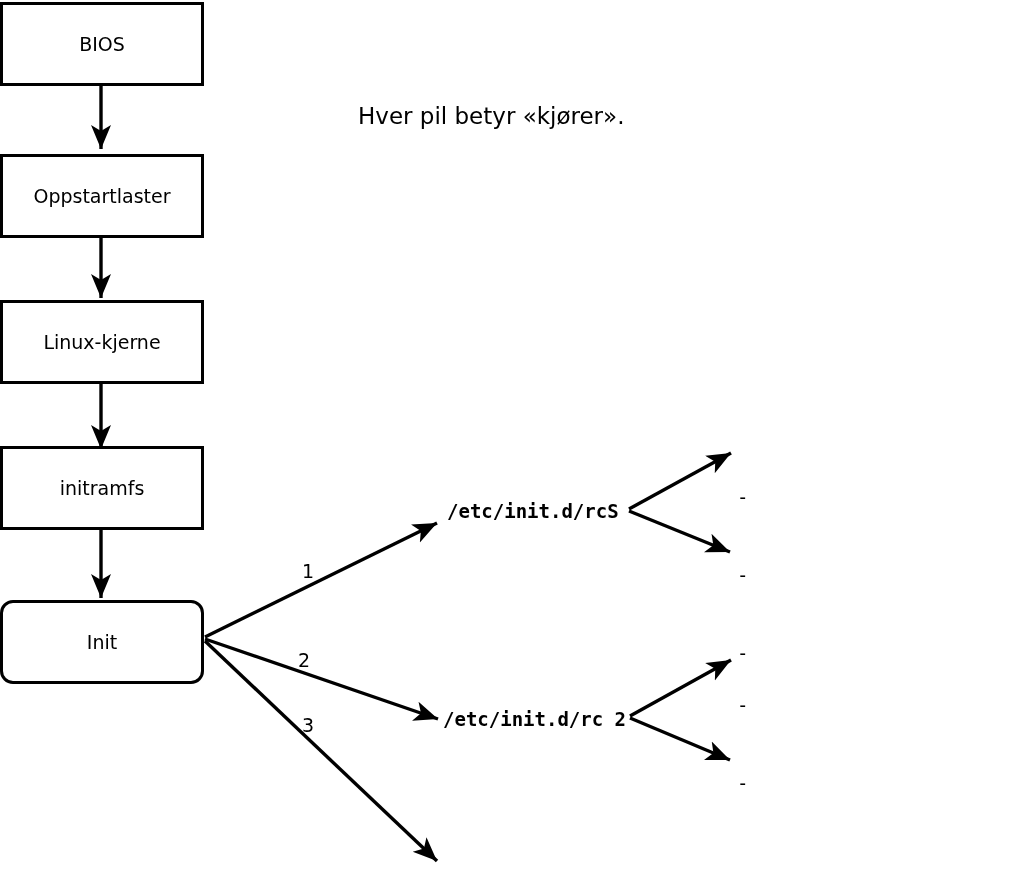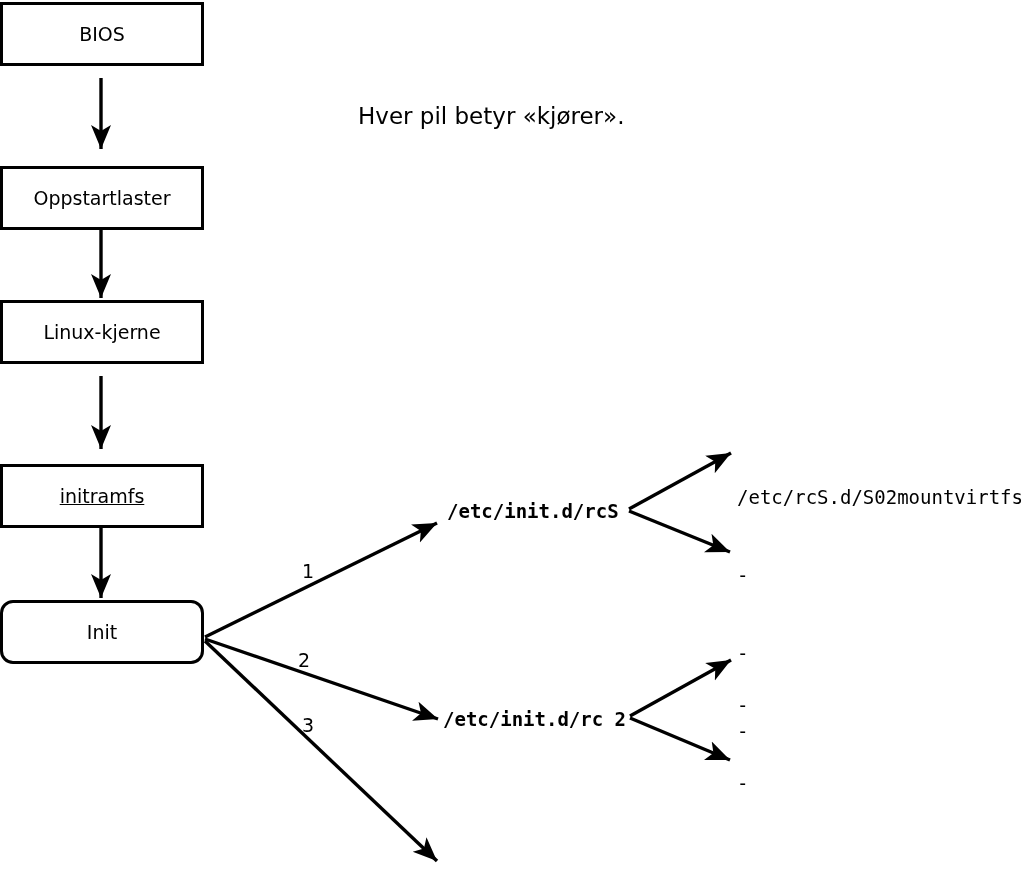--- a/index.html
+++ b/index.html
@@ -9,21 +9,21 @@
     height: 875px;
     background: var(--bg, #ffffff);
     font-family: "DejaVu Sans", sans-serif;
     color: var(--text, #000000);
     overflow: hidden;
   }
   .flow-box {
     position: absolute;
     left: 0;
     width: 204px;
-    height: 64px;
+    height: 84px;
     box-sizing: border-box;
     background: var(--box-fill, #ffffff);
     border: 3px solid var(--line, #000000);
     display: flex;
     align-items: center;
     justify-content: center;
     font-size: 19px;
   }
   .note {
     position: absolute;
@@ -86,43 +86,42 @@
 
     <line x1="630" y1="716" x2="731" y2="660" marker-end="url(#ah)"></line>
     <line x1="630" y1="718" x2="730" y2="760" marker-end="url(#ah)"></line>
   </svg>
 
   <div class="note">Hver pil betyr «kjører».</div>
 
   <div class="flow-box" style="top: 2px;">
     <span>BIOS</span>
   </div>
-  <div class="flow-box" style="top: 166px;">
+  <div class="flow-box" style="top: 154px;">
     <span>Oppstartlaster</span>
   </div>
   <div class="flow-box" style="top: 300px; justify-content: center;">
     <span>Linux-kjerne</span>
   </div>
-  <div class="flow-box" style="top: 464px; text-decoration: underline;">
+  <div class="flow-box" style="top: 446px;">
     <span>initramfs</span>
   </div>
   <div class="flow-box" style="top: 600px; border-radius: 13px;">
     <span>Init</span>
   </div>
 
   <div class="num-label" style="left: 302px; top: 560px;">1</div>
   <div class="num-label" style="left: 298px; top: 649px;">2</div>
   <div class="num-label" style="left: 302px; top: 714px;">3</div>
 
   <div class="mono target-label" style="left: 447px; top: 500px;">/etc/init.d/rcS</div>
   <div class="mono target-label" style="left: 443px; top: 708px;">/etc/init.d/rc 2</div>
   <div class="mono target-label" style="left: 448px; top: 880px;">getty</div>
 
   <div class="mono script-col" style="top: 432px;">
-    <div>/etc/rcS.d/S02mountvirtfs</div>
     <div>-</div>
     <div>-</div>
     <div>-</div>
   </div>
 
   <div class="mono script-col" style="top: 640px;">
     <div>-</div>
     <div>-</div>
     
     

